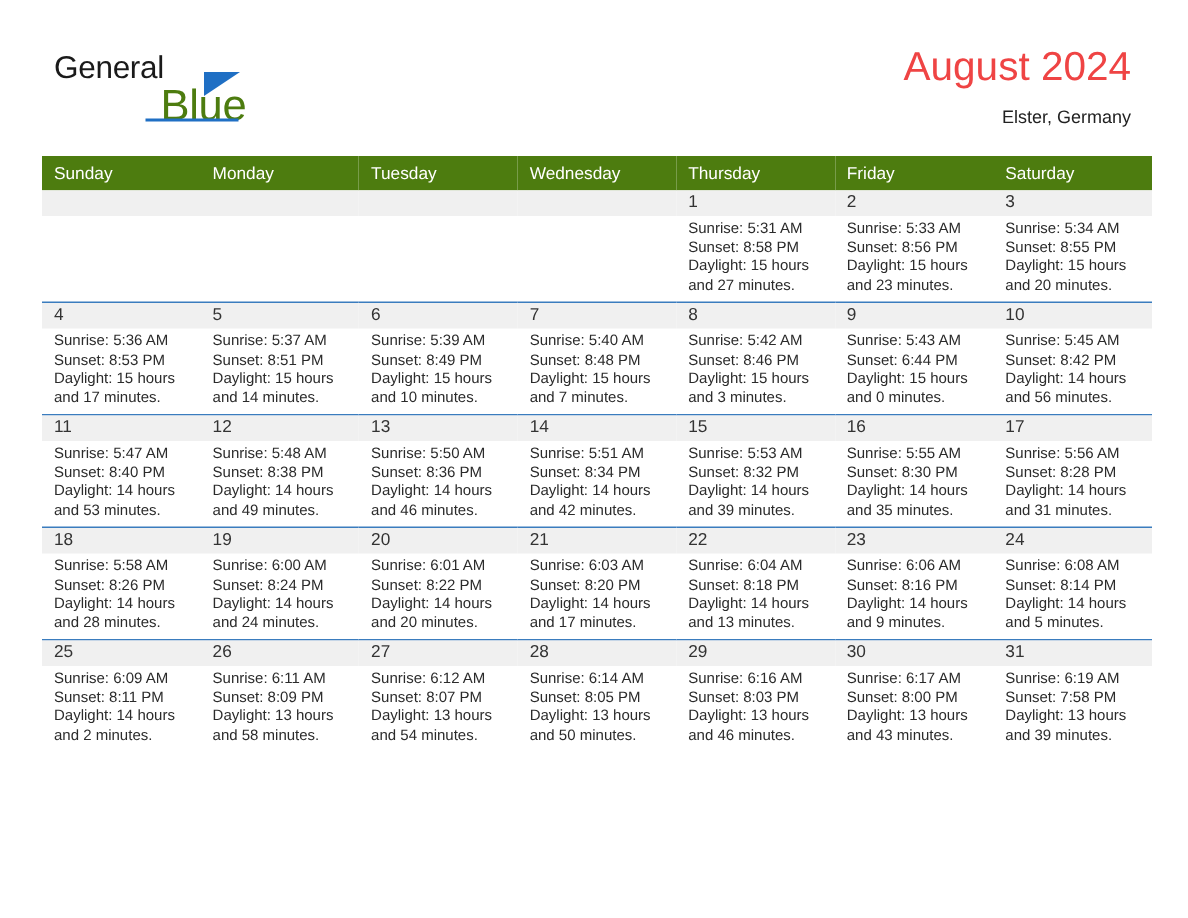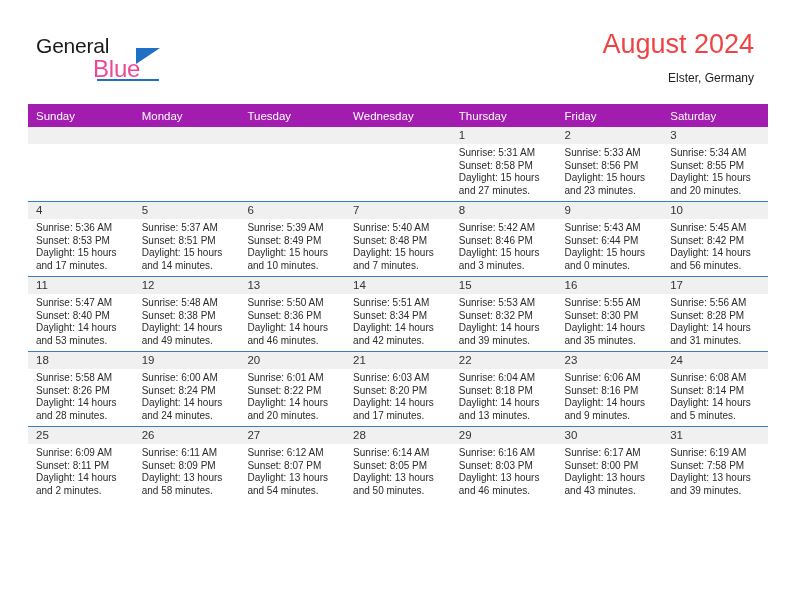--- a/index.html
+++ b/index.html
@@ -40,25 +40,25 @@
     position: absolute;
     left: 0;
     top: 0;
     font-size: 21px;
     letter-spacing: -0.2px;
     color: #1a1a1a;
     font-family: "Liberation Sans", sans-serif;
   }
   .logo-blue {
     position: absolute;
-    left: 57px;
+    left: 71px;
     top: 21px;
-    font-size: 24px;
+    font-size: 29px;
     letter-spacing: -0.2px;
-    color: #ec4899;
+    color: #4d7c0f;
     font-family: "Liberation Sans", sans-serif;
   }
   .logo-triangle {
     position: absolute;
     left: 100px;
     top: 14px;
     width: 0;
     height: 0;
     border-left: 24px solid #1f6fc4;
     border-bottom: 16px solid transparent;
@@ -100,21 +100,21 @@
     width: 740px;
   }
   table.cal {
     border-collapse: collapse;
     table-layout: fixed;
     width: 740px;
   }
   table.cal col { width: 105.71px; }
 
   thead th {
-    background: #a21caf;
+    background: #4d7c0f;
     color: #ffffff;
     font-size: 11.5px;
     font-weight: normal;
     text-align: left;
     padding: 5px 0 5px 8px;
     height: 13px;
     border: none;
   }
 
   tbody td {

